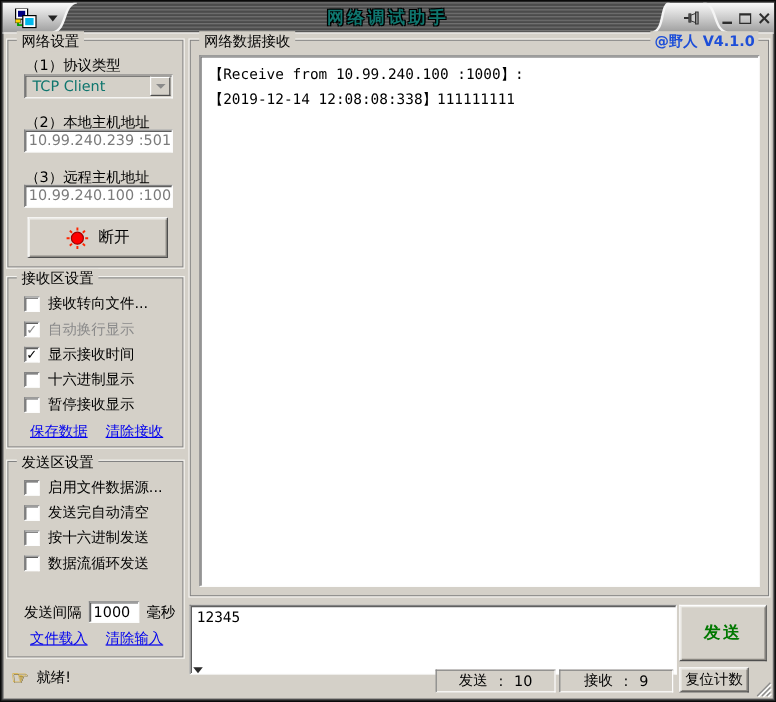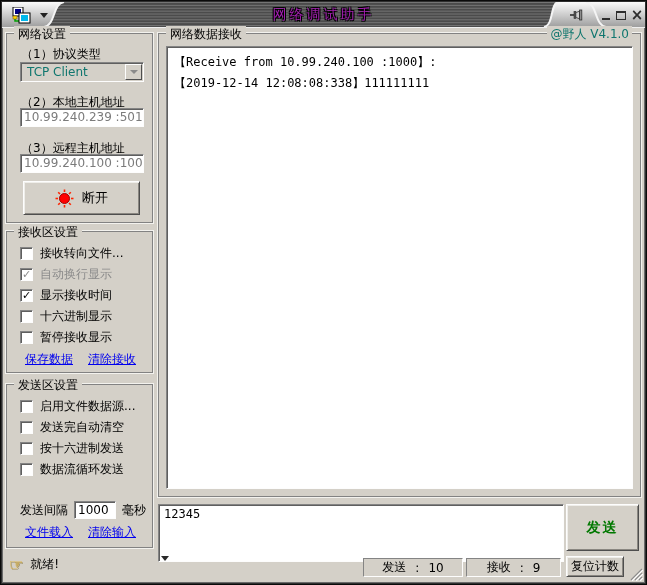--- a/index.html
+++ b/index.html
@@ -10,21 +10,21 @@
     position: relative; width: 647px; height: 585px; background: #d4d0c8;
     box-shadow: inset 0 0 0 1px #0a0a0a, inset 0 0 0 2px #2e2e2e, inset 0 0 0 3px #6a6a6a;
     overflow: hidden;
   }
 
   
   .titlebar { position:absolute; left:2px; top:2px; right:2px; height:26px; overflow:hidden; border-bottom:1px solid #efefef; }
   .tb-skin { position:absolute; inset:0; width:100%; height:100%; }
   .tb-title {
     position:absolute; left:0; right:0; top:4px; text-align:center;
-    color:#a21caf; font-weight:normal; font-size:14px; letter-spacing:3px;
+    color:#0f766e; font-weight:bold; font-size:14px; letter-spacing:3px;
     text-shadow: 1px 1px 0 #000, -1px -1px 0 #000, 1px -1px 0 #000, -1px 1px 0 #000;
   }
   .tb-appicon { position:absolute; left:10px; top:5px; width:20px; height:17px; cursor:pointer; }
   .tb-dd-arrow { position:absolute; left:38px; top:11px; width:0; height:0;
     border-left:4px solid transparent; border-right:4px solid transparent; border-top:5px solid #222; }
   .tb-pin { position:absolute; left:566px; top:5px; width:16px; height:16px; }
   .tb-btn { position:absolute; top:4px; width:14px; height:18px; display:flex; align-items:center; justify-content:center; cursor:pointer; }
   .btn-min { left:597px; } .btn-min .g { width:8px; height:2px; background:#2d2d2d; margin-top:8px; }
   .btn-max { left:612px; } .btn-max .g { width:10px; height:9px; border:1px solid #2d2d2d; border-top:2px solid #2d2d2d; }
   .btn-close { left:628px; font-size:15px; font-weight:bold; color:#2d2d2d; }
@@ -63,21 +63,21 @@
   .cbrow.disabled .cbl, .cbrow.disabled .mark { color:#8a8a8a; }
   .linkrow { position:absolute; left:18px; display:flex; gap:15px; }
 
   .introw { position:absolute; left:13px; top:116px; display:flex; align-items:flex-end; gap:6px; }
   .int-input { width:42px; height:18px; font-size:12px; padding:0 3px; outline:none;
     font-family:"DejaVu Sans", sans-serif; }
 
   
   .grp-rxdata { left:158px; top:33px; width:483px; height:464px; }
   .badge { position:absolute; top:-8px; right:8px; background:#d4d0c8; padding:0 3px;
-           color:#0f766e; font-weight:normal; font-size:12px; }
+           color:#1d4ed8; font-weight:bold; font-size:12px; }
   .rxview { position:absolute; left:7px; right:7px; top:12px; bottom:7px; padding:5px 7px; overflow:hidden;
             font-family:"DejaVu Sans Mono","DejaVu Sans",monospace; font-size:12px; line-height:21px; }
 
   .tx-input { position:absolute; left:158px; top:504px; width:406px; height:58px; resize:none; outline:none;
      font-family:"DejaVu Sans Mono","DejaVu Sans",monospace; font-size:12px; padding:2px 5px; }
   .btn-send { position:absolute; left:566px; top:504px; width:73px; height:47px;
      display:flex; align-items:center; justify-content:center;
      color:#007800; font-weight:bold; font-size:14px; letter-spacing:2px; cursor:pointer; }
 
   .tx-expander { position:absolute; left:161px; top:556px; width:0; height:0;

